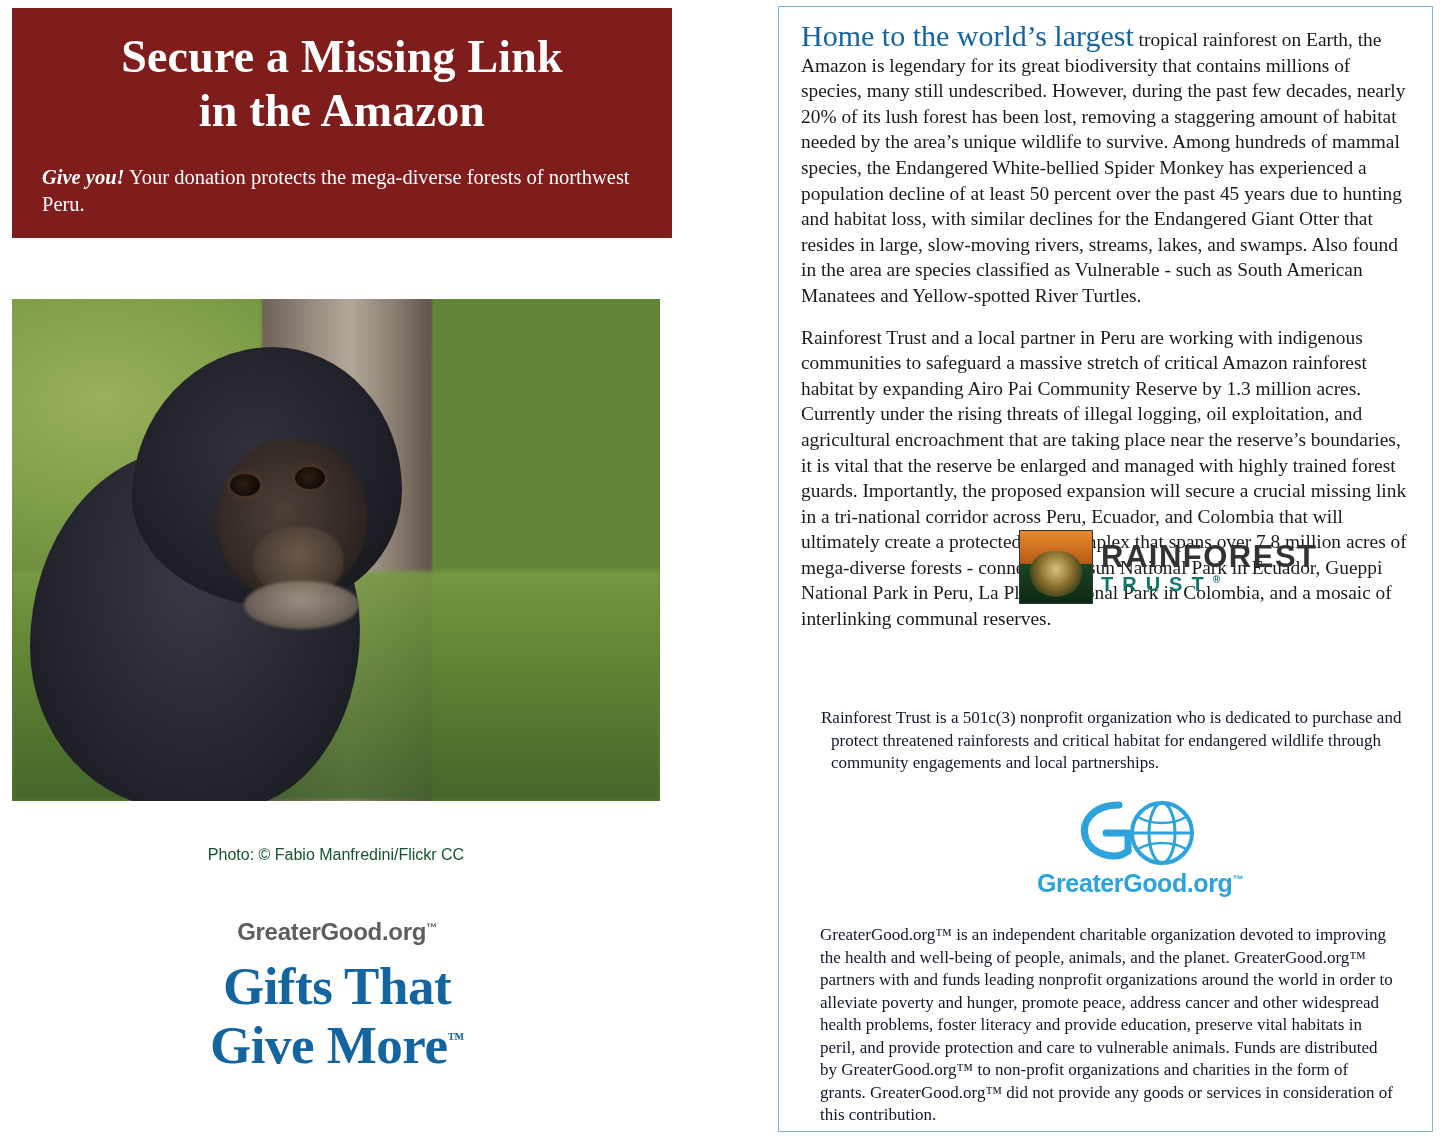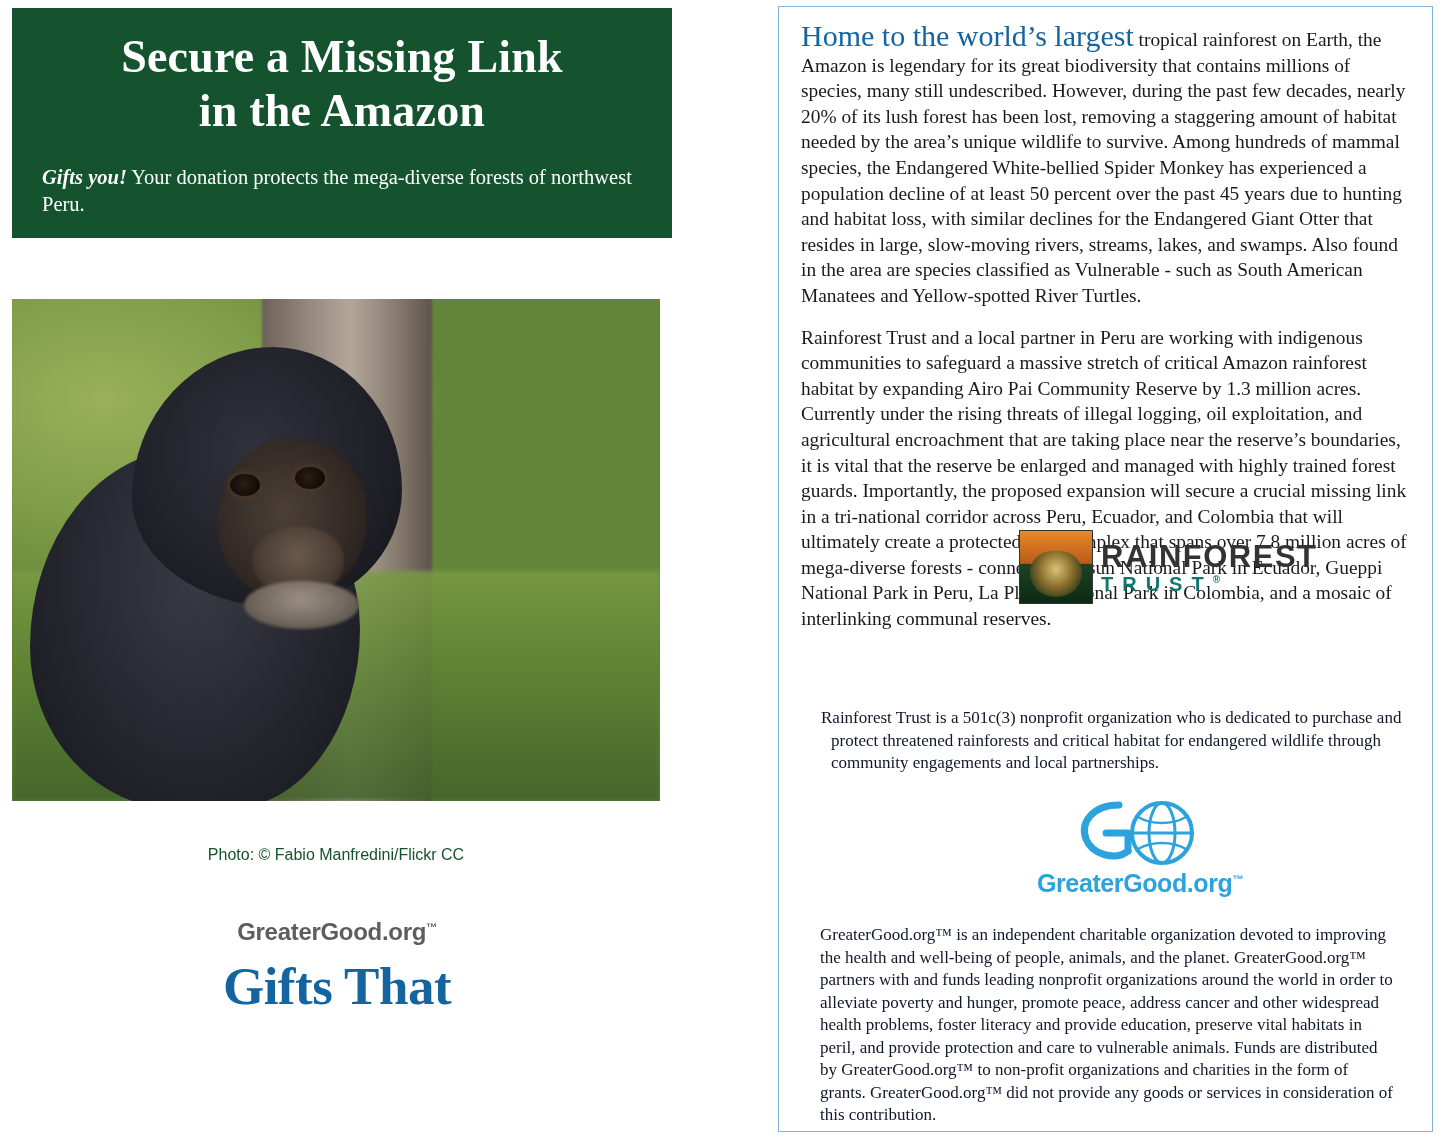--- a/index.html
+++ b/index.html
@@ -23,21 +23,21 @@
     width: 700px;
     height: 1139px;
   }
 
   .header-box {
     position: absolute;
     left: 12px;
     top: 8px;
     width: 660px;
     height: 230px;
-    background: #14532d;
+    background: #7f1d1d;
     color: #ffffff;
     box-sizing: border-box;
     padding: 22px 30px 16px 30px;
   }
   .header-title {
     font-family: "Liberation Serif", serif;
     font-weight: bold;
     font-size: 46px;
     line-height: 54px;
     text-align: center;
@@ -325,21 +325,21 @@
 <body>
 
 <div class="left-panel">
 
   <div class="header-box">
     <div class="header-title">
       <span>Secure a Missing Link</span><br>
       <span>in the Amazon</span>
     </div>
     <div class="header-sub">
-      <span class="thanks">Gifts you!</span><span> Your donation protects the mega-diverse forests of northwest Peru.</span>
+      <span class="thanks">Give you!</span><span> Your donation protects the mega-diverse forests of northwest Peru.</span>
     </div>
   </div>
 
   <div class="photo-frame">
     <div class="photo-bg"></div>
     <div class="photo-trunk"></div>
     <div class="photo-grass"></div>
     <div class="monkey-body"></div>
     <div class="monkey-head"></div>
     <div class="monkey-face"></div>
@@ -349,20 +349,23 @@
     <div class="chin"></div>
   </div>
 
   <div class="photo-credit">Photo: © Fabio Manfredini/Flickr CC</div>
 
   <div class="gifts-logo">
     <div class="gg-top">
       <span>GreaterGood.org</span><sup>™</sup>
     </div>
     <div class="gifts-line1">Gifts That</div>
+    <div class="gifts-line2">
+      <span>Give More</span><sup>™</sup>
+    </div>
   </div>
 
 </div>
 
 <div class="right-panel">
 
   <p class="body-text">
     <span class="lede">Home to the world’s largest</span><span> tropical rainforest on Earth, the Amazon is legendary for its great biodiversity that contains millions of species, many still undescribed. However, during the past few decades, nearly 20% of its lush forest has been lost, removing a staggering amount of habitat needed by the area’s unique wildlife to survive. Among hundreds of mammal species, the Endangered White-bellied Spider Monkey has experienced a population decline of at least 50 percent over the past 45 years due to hunting and habitat loss, with similar declines for the Endangered Giant Otter that resides in large, slow-moving rivers, streams, lakes, and swamps. Also found in the area are species classified as Vulnerable - such as South American Manatees and Yellow-spotted River Turtles.</span>
   </p>
 

